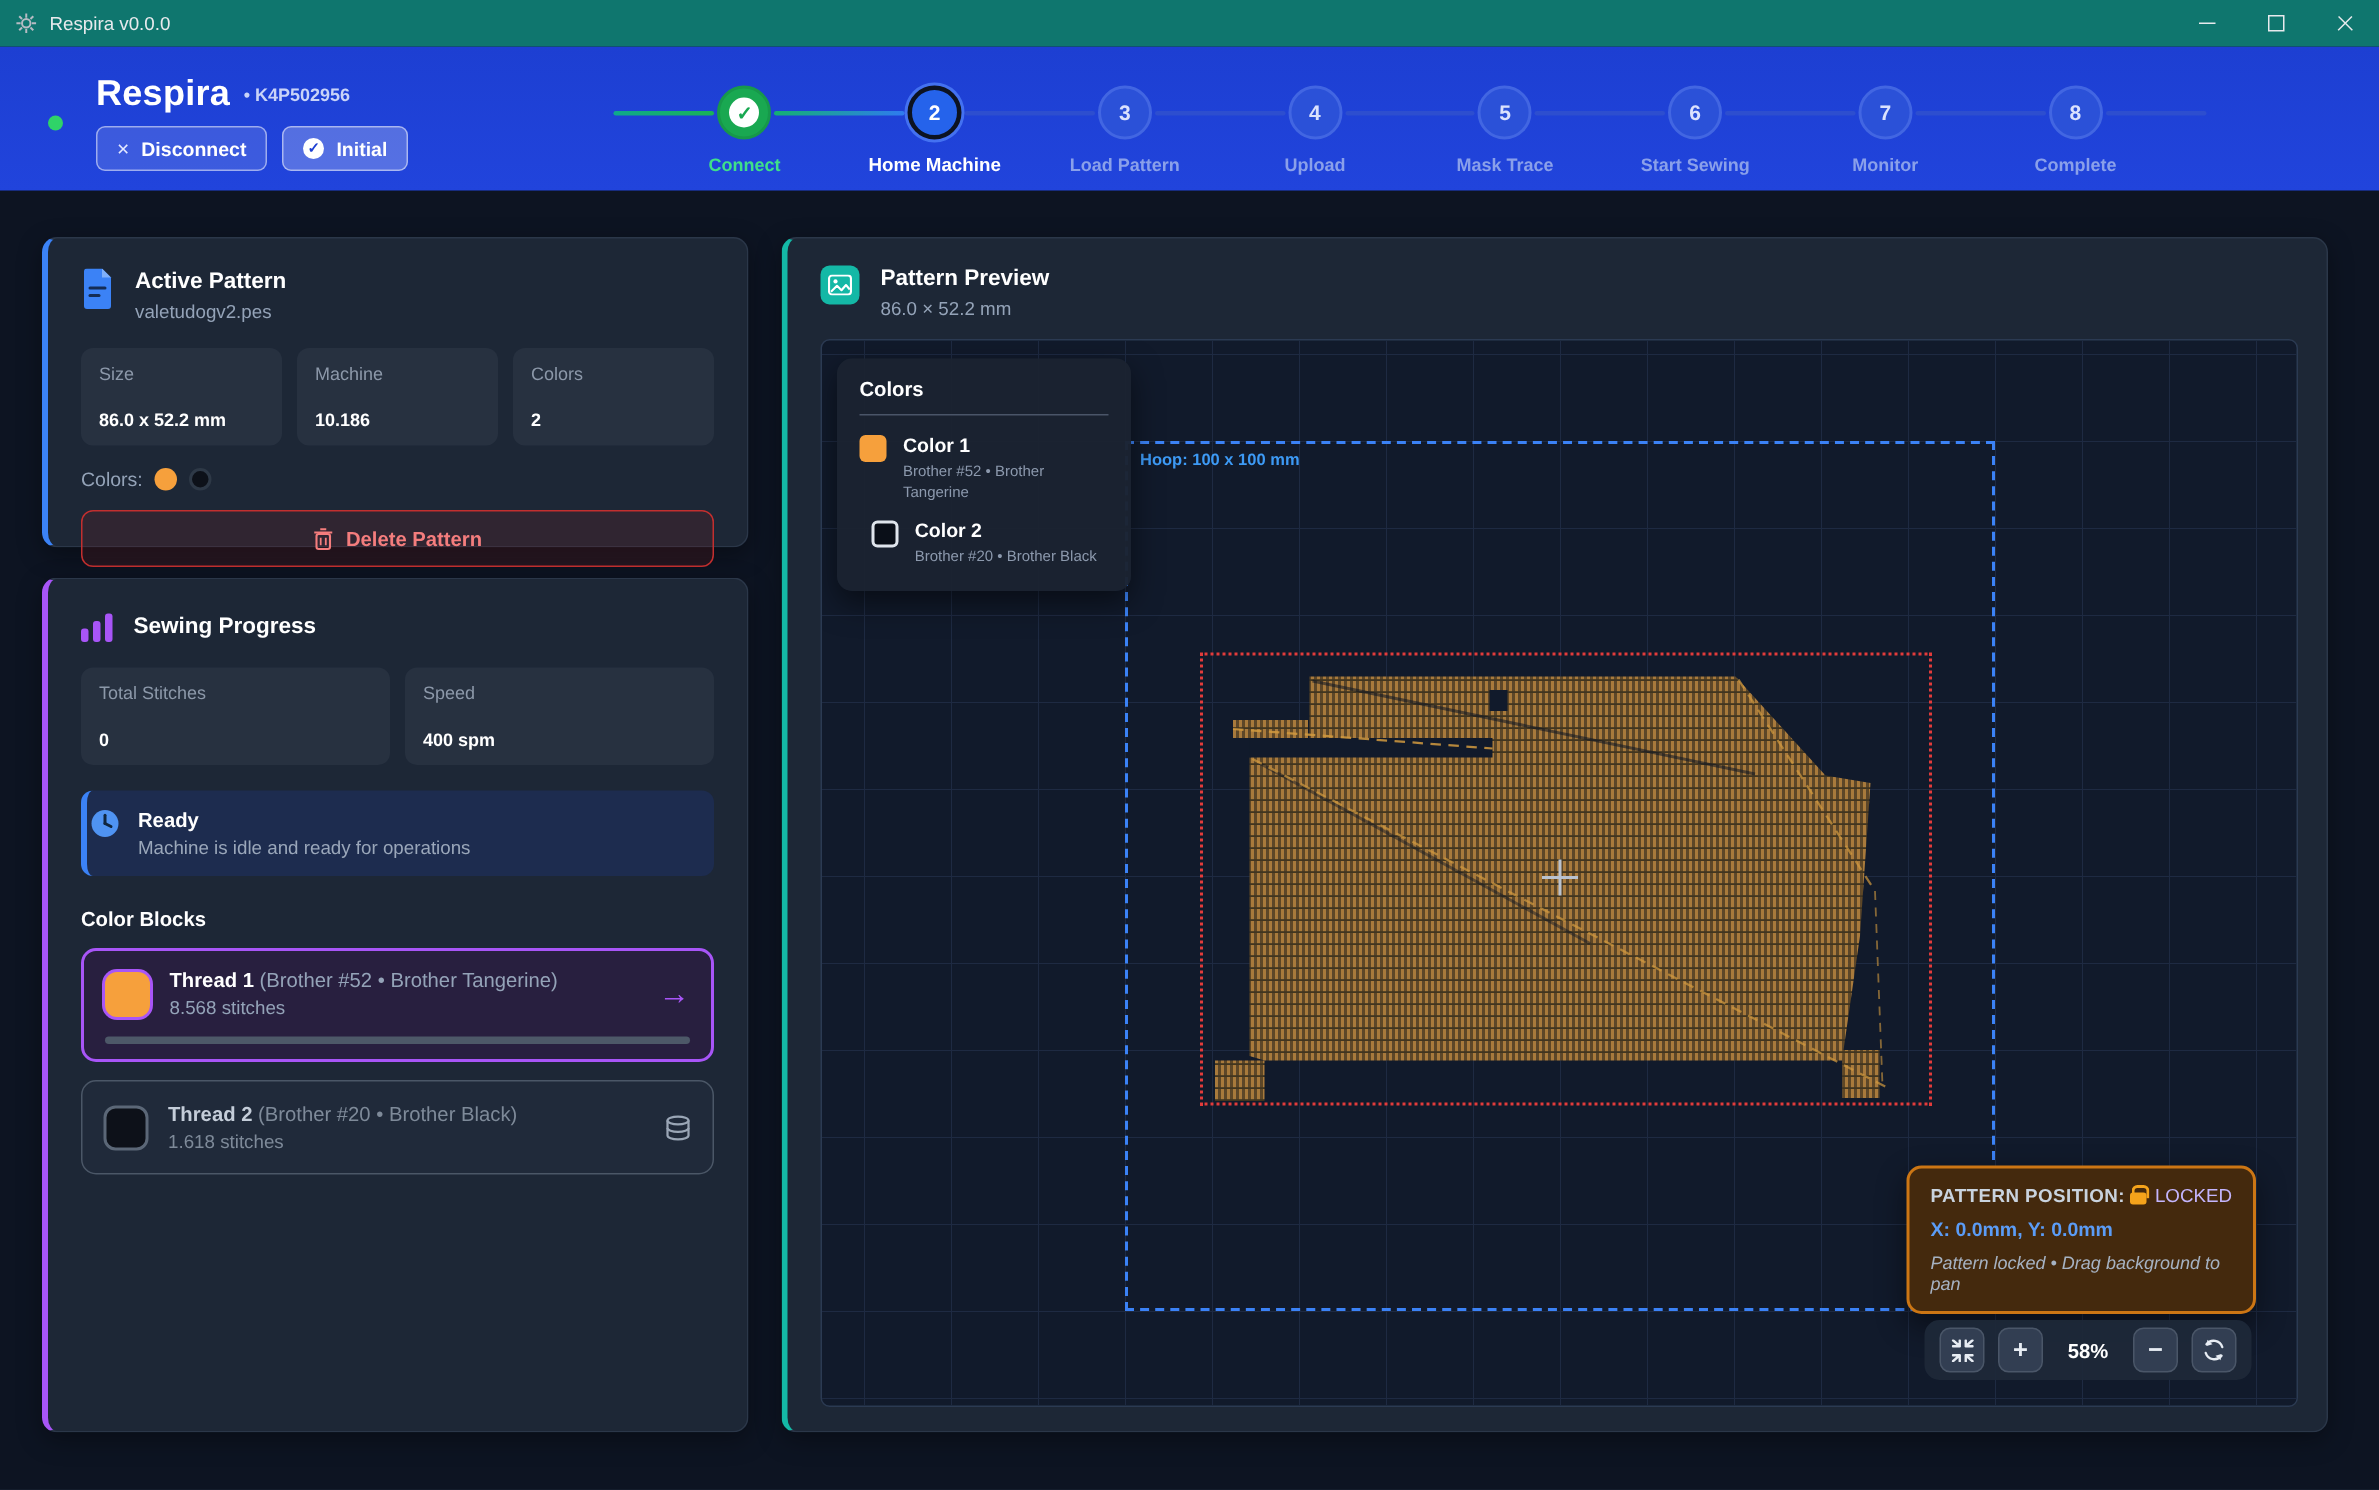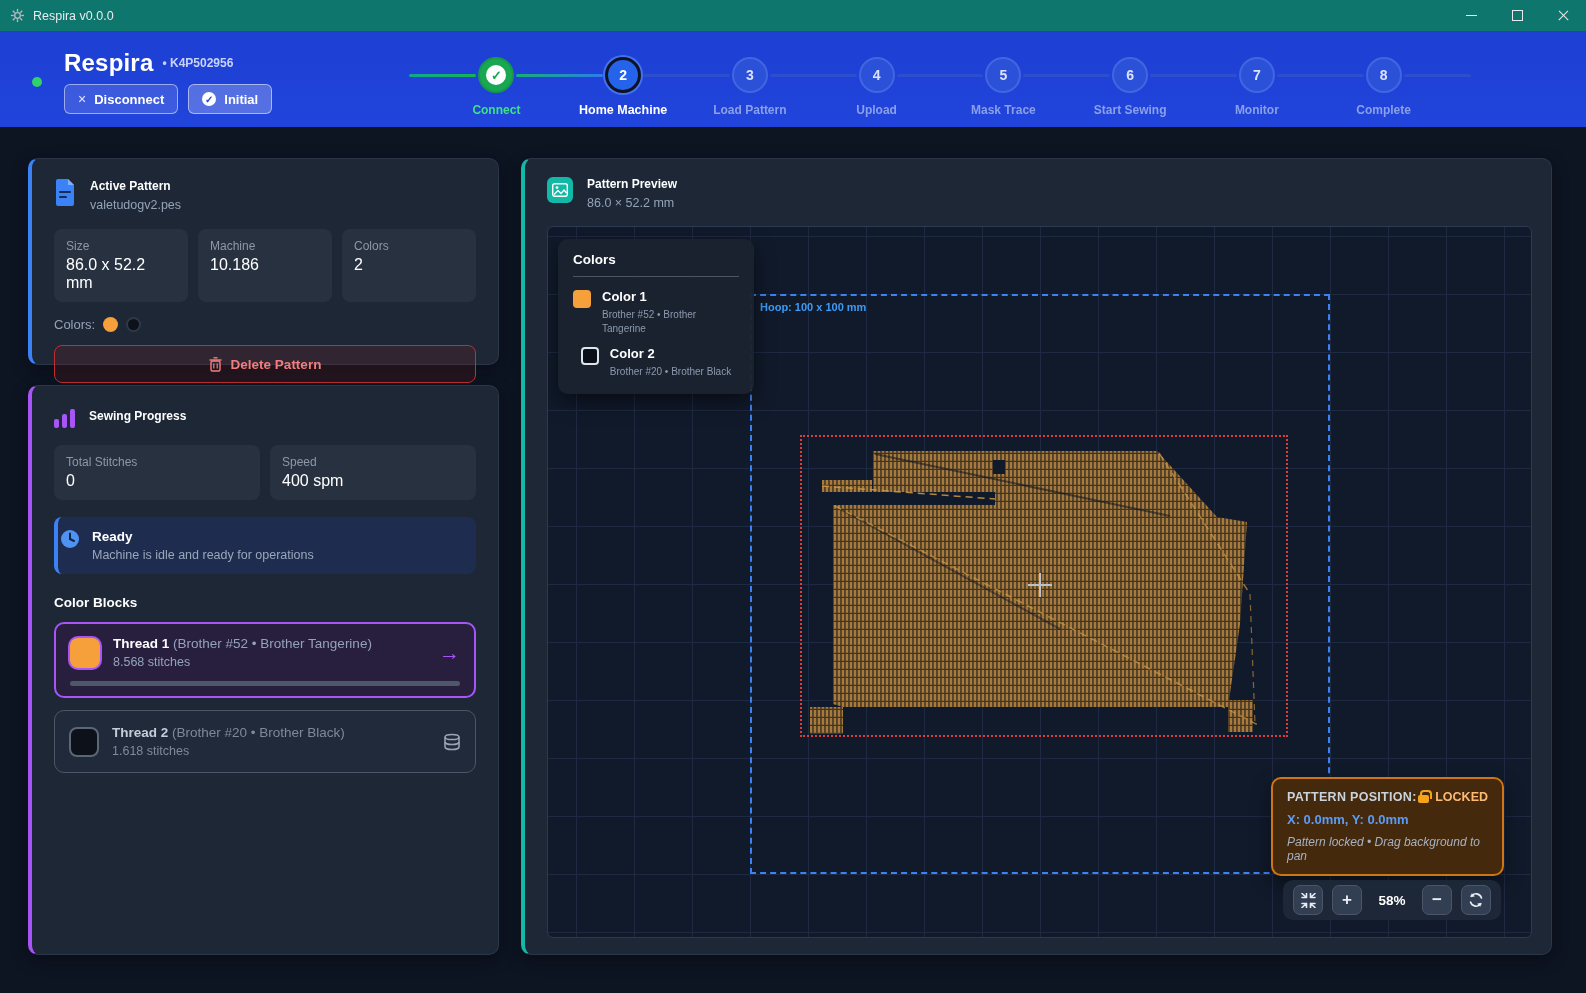--- a/index.html
+++ b/index.html
@@ -69,27 +69,27 @@
   .card { position:absolute; background:#1d2736; border:1px solid #2b3749; border-radius:10px;
     box-shadow:0 5px 16px rgba(0,0,0,.35); }
   .card.blue   { border-left:4px solid #3b82f6; }
   .card.purple { border-left:4px solid #a855f7; }
   .card.teal   { border-left:4px solid #14b8a6; }
   #active-pattern { left:28px; top:158px; width:471px; height:207px; padding:20px 22px; }
   #sewing         { left:28px; top:385px; width:471px; height:570px; padding:20px 22px; }
   #preview        { left:521px; top:158px; width:1031px; height:797px; padding:18px 22px; }
 
   .card-head { display:flex; align-items:flex-start; gap:14px; }
-  .card-title { font-size:12px; font-weight:bold; }
+  .card-title { font-size:15px; font-weight:bold; }
   .card-sub { font-size:12.5px; color:#94a3b8; margin-top:5px; }
 
   .stats { display:flex; gap:10px; margin-top:17px; }
   .stat { flex:1; background:#273140; border-radius:8px; padding:10px 12px; }
   .stat-label { font-size:12px; color:#8c98a9; }
-  .stat-value { font-size:16px; font-weight:normal; margin-top:3px; }
+  .stat-value { font-size:12px; font-weight:bold; margin-top:17px; }
 
   .colors-row { display:flex; align-items:center; gap:8px; margin-top:15px;
     font-size:13px; color:#94a3b8; }
   .cdot { width:15px; height:15px; border-radius:50%; }
   .cdot.orange { background:#f6a03c; }
   .cdot.black  { background:#0d1119; border:2px solid #2e3947; }
 
   .delete-btn { margin-top:13px; width:100%; height:38px; border-radius:8px;
     border:1px solid #c22f2f; background:rgba(120,30,30,.22); color:#f47d7d;
     font-weight:bold; font-size:13.5px; display:flex; align-items:center;
@@ -159,21 +159,21 @@
 
   .pos-overlay { position:absolute; right:27px; top:550px; width:233px;
     background:#44290d; border:2px solid #cc7614; border-radius:10px; padding:11px 14px;
     box-shadow:0 8px 20px rgba(0,0,0,.45); }
   .pos-row1 { display:flex; align-items:center; justify-content:space-between; }
   .pos-label { font-size:12.5px; font-weight:bold; color:#c9d3de; letter-spacing:.3px; }
   .locked-wrap { display:flex; align-items:center; gap:6px; }
   .lock { width:11px; height:8px; background:#f5a31b; border-radius:2px; position:relative; margin-top:4px; }
   .lock::before { content:''; position:absolute; left:1.5px; top:-5px; width:8px; height:7px;
     border:2px solid #f5a31b; border-bottom:none; border-radius:4px 4px 0 0; }
-  .locked-text { font-size:12.5px; font-weight:bold; color:#fdba74; }
+  .locked-text { font-size:12.5px; font-weight:normal; color:#c4b5fd; }
   .pos-coords { font-size:13px; font-weight:bold; color:#5b9cf6; margin-top:8px; }
   .pos-hint { font-size:12px; font-style:italic; color:#a6b2c2; margin-top:8px; }
 
   .zoom-bar { position:absolute; right:30px; top:653px; height:40px;
     background:rgba(30,40,56,.94); border-radius:10px; display:flex; align-items:center;
     gap:9px; padding:0 10px; }
   .zbtn { width:30px; height:30px; background:#323e52; border:1px solid #4a5668;
     border-radius:7px; color:#e7ecf3; display:flex; align-items:center; justify-content:center;
     font-size:17px; font-weight:bold; cursor:pointer; }
   .zpercent { min-width:42px; text-align:center; font-size:13.5px; font-weight:bold; }

